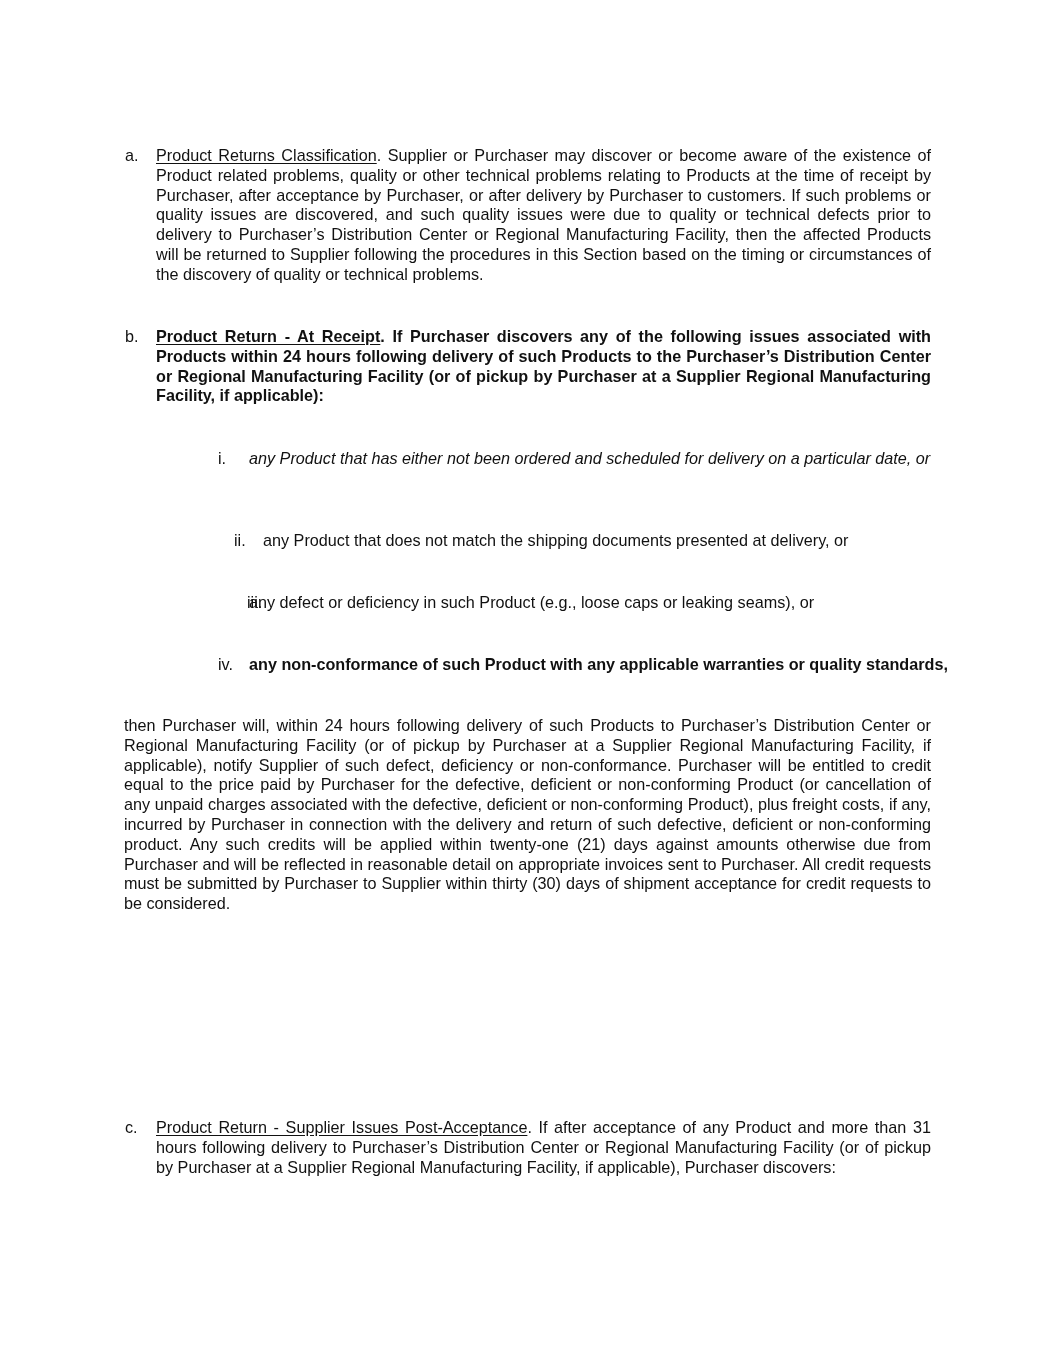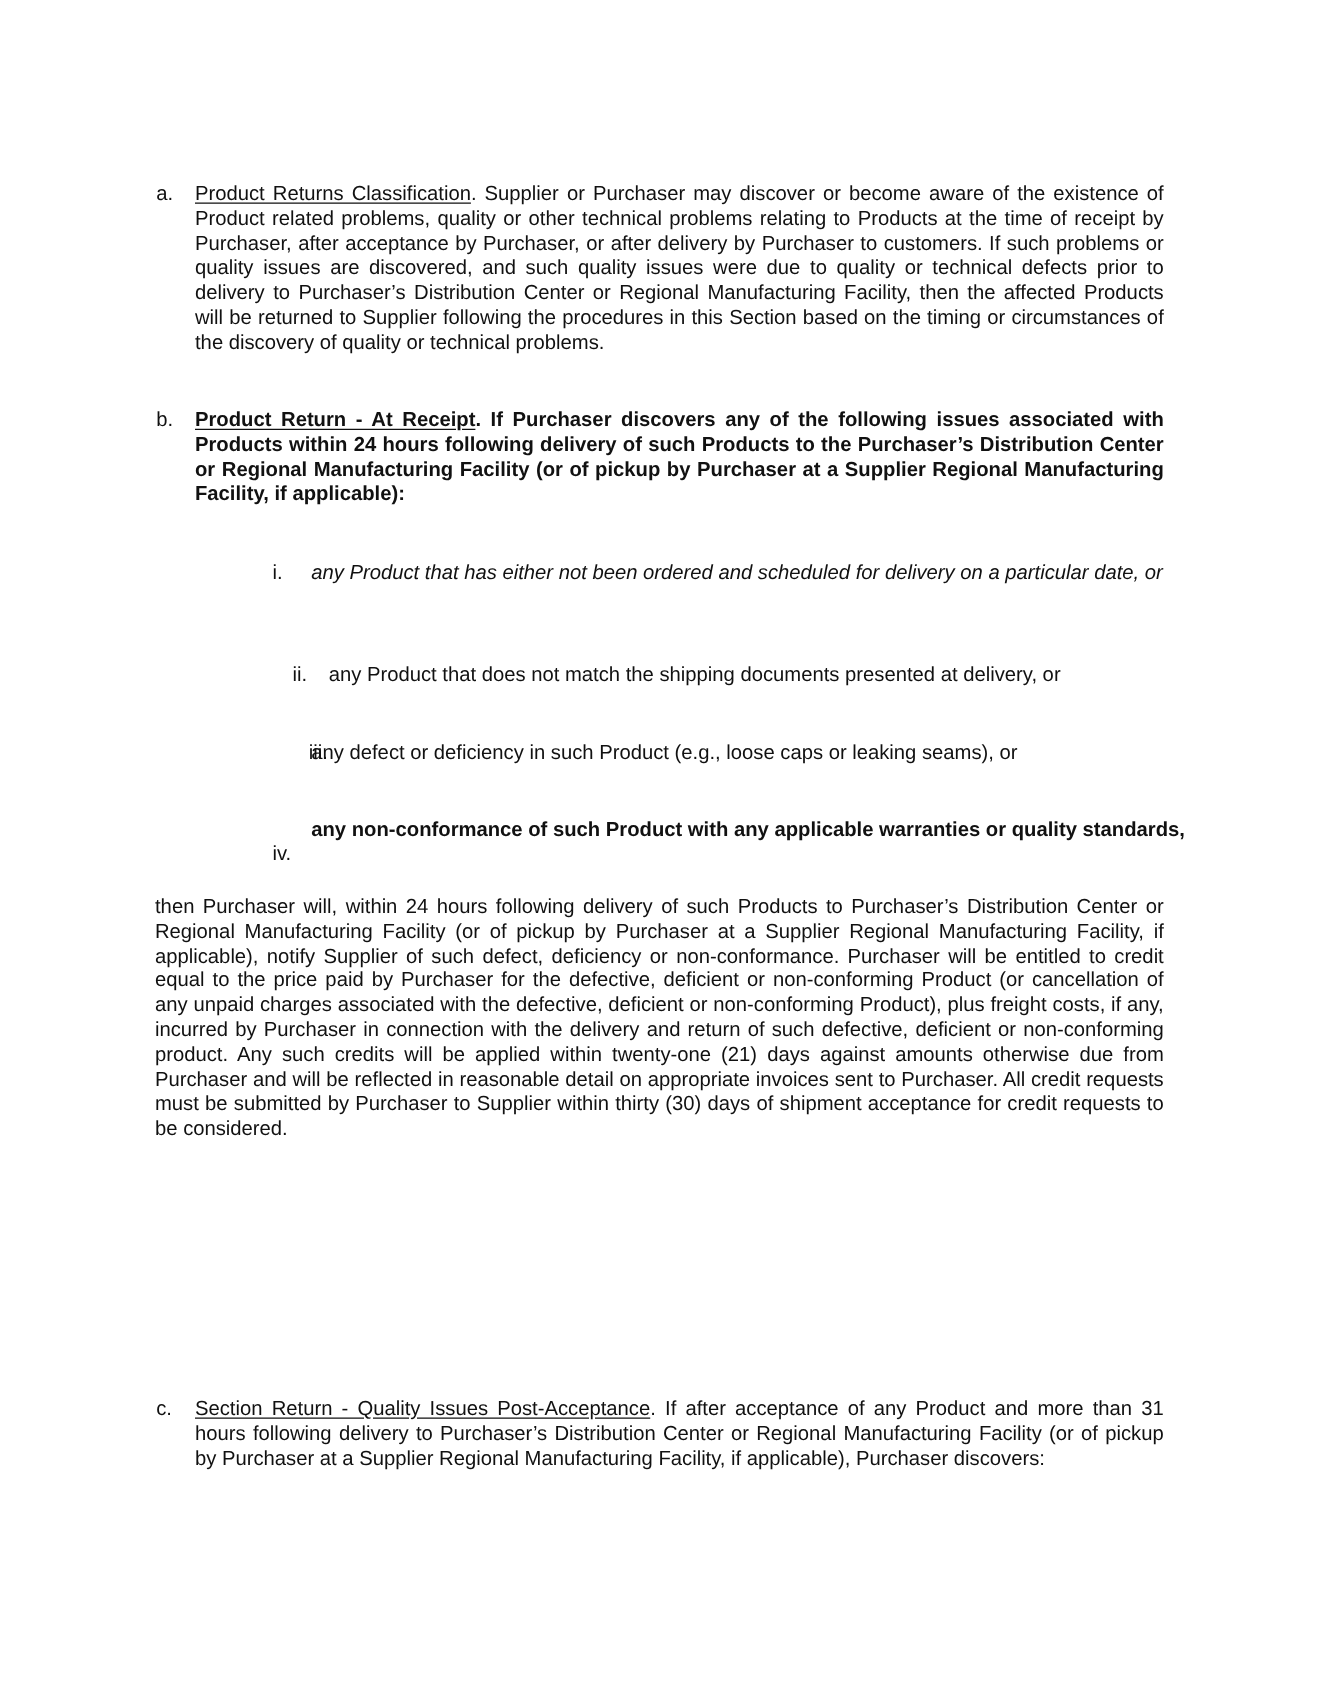--- a/index.html
+++ b/index.html
@@ -25,21 +25,21 @@
 
 <span class="marker" style="left:218px; top:449px;">i.</span>
 <div class="blk last" style="left:249px; top:449px; width:682px;font-style:italic;">any Product that has either not been ordered and scheduled for delivery on a particular date, or</div>
 
 <span class="marker" style="left:234px; top:531px;">ii.</span>
 <div class="blk last" style="left:249px; top:531px; width:682px;margin-left:14px;">any Product that does not match the shipping documents presented at delivery, or</div>
 
 <span class="marker" style="left:218px; top:593px;margin-left:29px;">iii.</span>
 <div class="blk last" style="left:249px; top:593px; width:682px;">any defect or deficiency in such Product (e.g., loose caps or leaking seams), or</div>
 
-<span class="marker" style="left:218px; top:655px;margin-top:19px;">iv.</span>
+<span class="marker" style="left:218px; top:655px;">iv.</span>
 <div class="blk last" style="left:249px; top:655px; width:690px; white-space:nowrap;font-weight:bold;">any non-conformance of such Product with any applicable warranties or quality standards,</div>
 
 <div class="blk last" style="left:124px; top:716px; width:807px;">then Purchaser will, within 24 hours following delivery of such Products to Purchaser’s Distribution Center or Regional Manufacturing Facility (or of pickup by Purchaser at a Supplier Regional Manufacturing Facility, if applicable), notify Supplier of such defect, deficiency or non-conformance. Purchaser will be entitled to credit equal to the price paid by Purchaser for the defective, deficient or non-conforming Product (or cancellation of any unpaid charges associated with the defective, deficient or non-conforming Product), plus freight costs, if any, incurred by Purchaser in connection with the delivery and return of such defective, deficient or non-conforming product. Any such credits will be applied within twenty-one (21) days against amounts otherwise due from Purchaser and will be reflected in reasonable detail on appropriate invoices sent to Purchaser. All credit requests must be submitted by Purchaser to Supplier within thirty (30) days of shipment acceptance for credit requests to be considered.</div>
 
 <span class="marker" style="left:125px; top:1118px;">c.</span>
 <div class="blk last" style="left:156px; top:1118px; width:775px;">
-  <span class="u">Section Return - Quality Issues Post-Acceptance</span><span>. If after acceptance of any Product and more than 31 hours following delivery to Purchaser’s Distribution Center or Regional Manufacturing Facility (or of pickup by Purchaser at a Supplier Regional Manufacturing Facility, if applicable), Purchaser discovers:</span>
+  <span class="u">Product Return - Supplier Issues Post-Acceptance</span><span>. If after acceptance of any Product and more than 31 hours following delivery to Purchaser’s Distribution Center or Regional Manufacturing Facility (or of pickup by Purchaser at a Supplier Regional Manufacturing Facility, if applicable), Purchaser discovers:</span>
 </div>
 
 </body></html>

